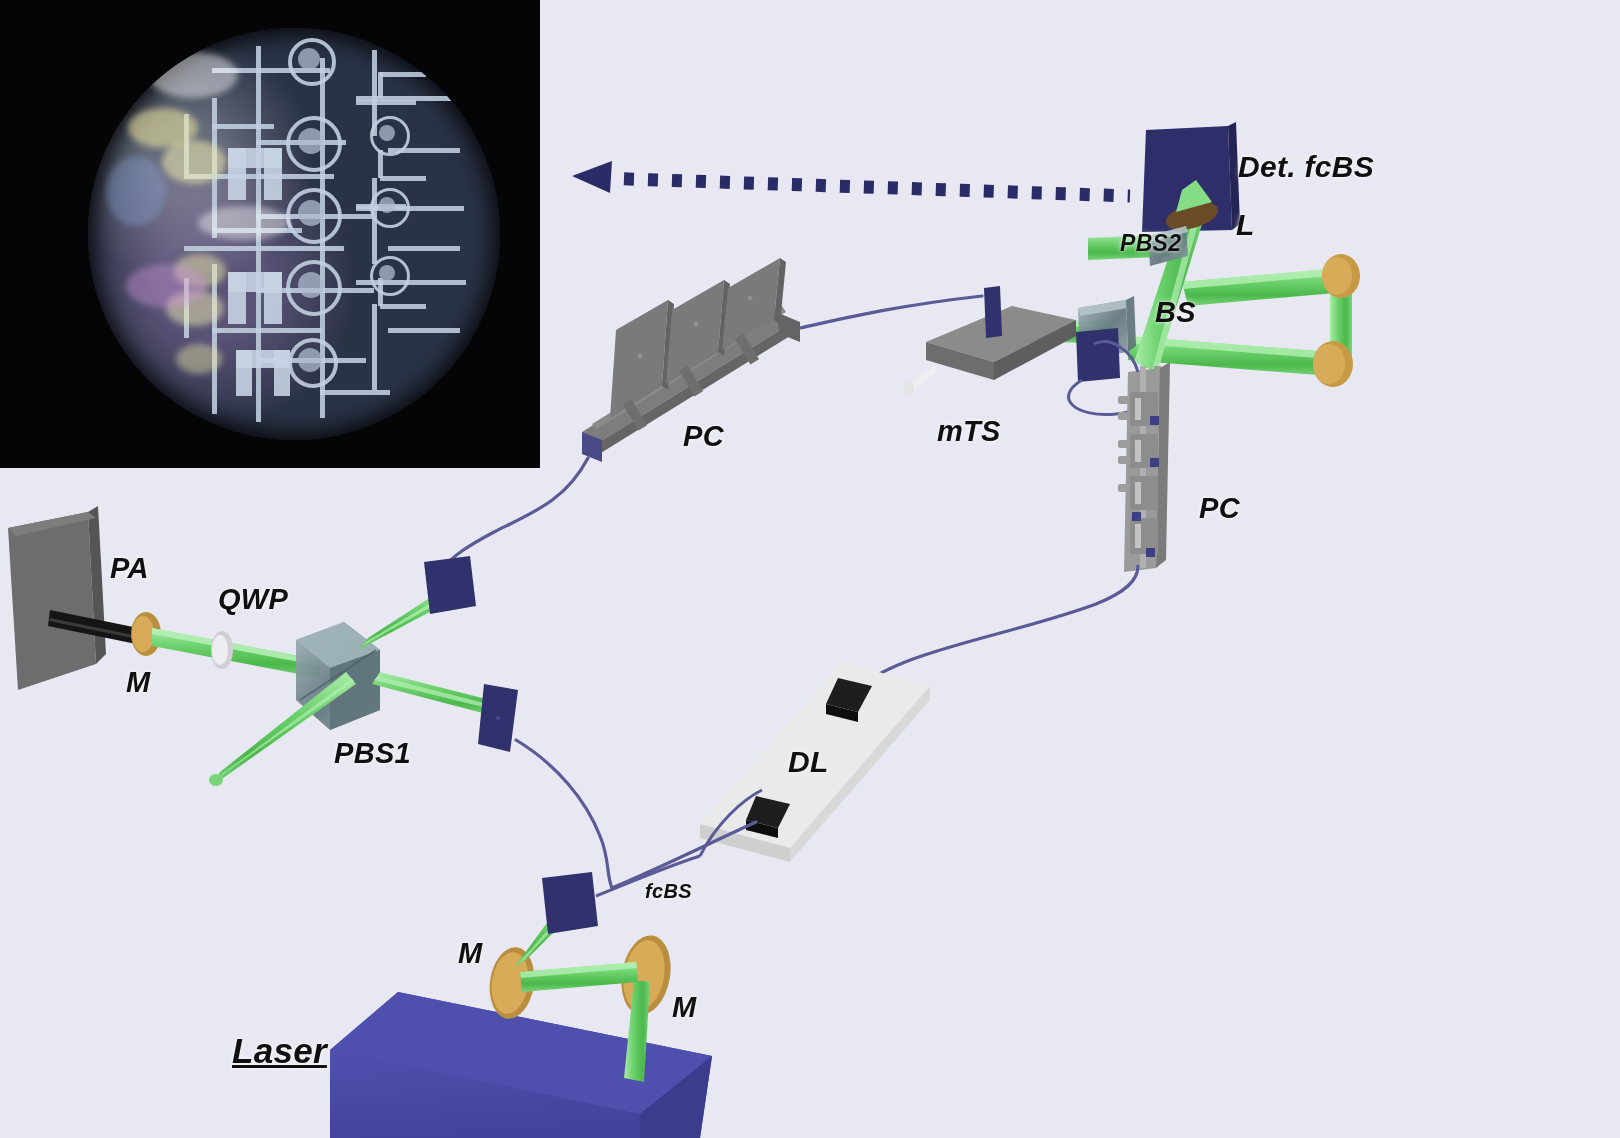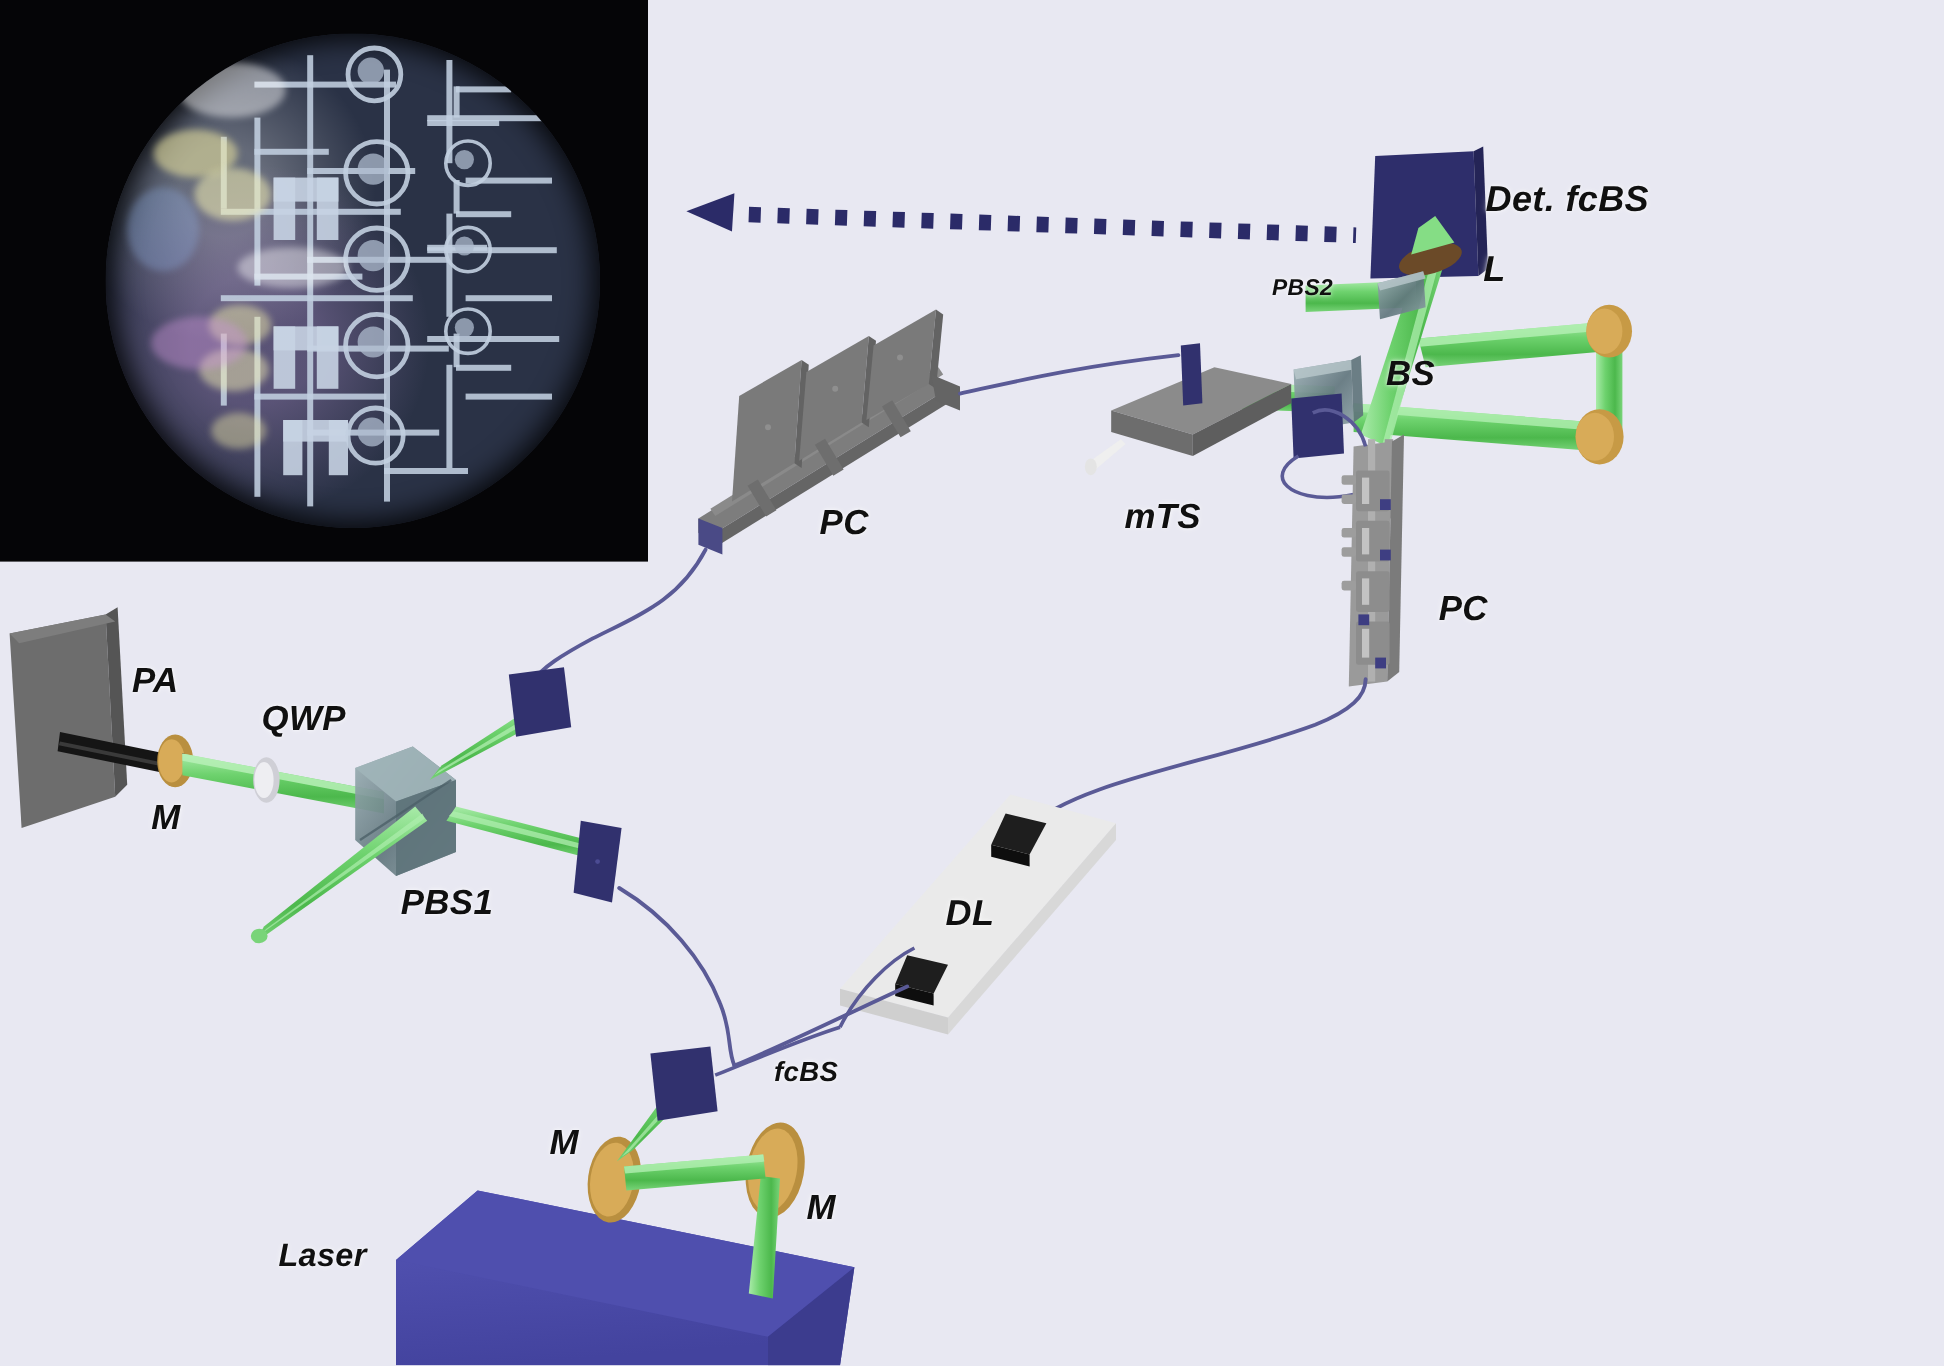--- a/index.html
+++ b/index.html
@@ -404,28 +404,28 @@
 
     <g>
       <polygon points="542,878 592,872 598,926 548,934" fill="#31316e"></polygon>
     </g>
 
     <path d="M596,896 C636,880 668,866 700,856" stroke="#5a5a96" stroke-width="3" fill="none"></path>
   </svg>
 
   <div class="lbl" style="left:1238px;top:150px;font-size:30px;">Det. fcBS</div>
   <div class="lbl" style="left:1236px;top:208px;font-size:30px;">L</div>
-  <div class="lbl" style="left:1060px;top:230px;font-size:19px;">PBS2</div>
+  <div class="lbl" style="left:1120px;top:230px;font-size:23px;">PBS2</div>
   <div class="lbl" style="left:1155px;top:296px;font-size:29px;">BS</div>
   <div class="lbl" style="left:683px;top:420px;font-size:29px;">PC</div>
   <div class="lbl" style="left:937px;top:415px;font-size:29px;">mTS</div>
   <div class="lbl" style="left:1199px;top:492px;font-size:29px;">PC</div>
   <div class="lbl" style="left:110px;top:552px;font-size:29px;">PA</div>
   <div class="lbl" style="left:218px;top:583px;font-size:29px;">QWP</div>
   <div class="lbl" style="left:126px;top:666px;font-size:29px;">M</div>
   <div class="lbl" style="left:334px;top:737px;font-size:29px;">PBS1</div>
   <div class="lbl" style="left:788px;top:745px;font-size:30px;">DL</div>
-  <div class="lbl" style="left:645px;top:880px;font-size:23px;">fcBS</div>
+  <div class="lbl" style="left:645px;top:880px;font-size:20px;">fcBS</div>
   <div class="lbl" style="left:458px;top:937px;font-size:29px;">M</div>
   <div class="lbl" style="left:672px;top:991px;font-size:29px;">M</div>
-  <div class="lbl" style="left:232px;top:1031px;font-size:27px;">Laser</div>
+  <div class="lbl" style="left:232px;top:1031px;font-size:35px;text-decoration:underline;">Laser</div>
 
 </div>
 
 </body></html>

